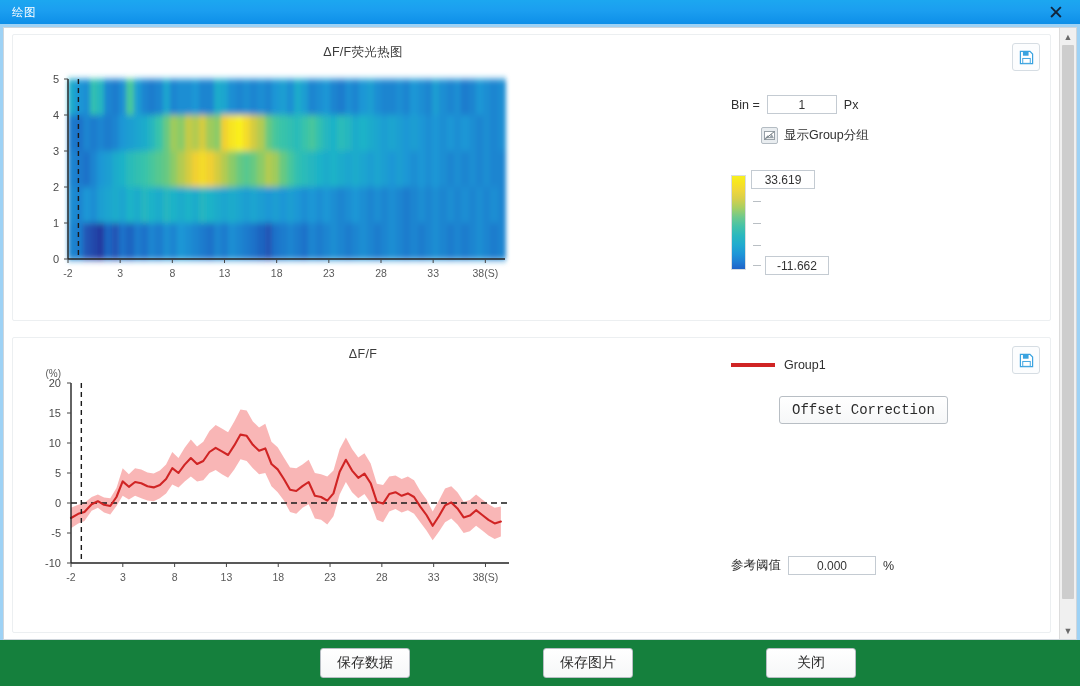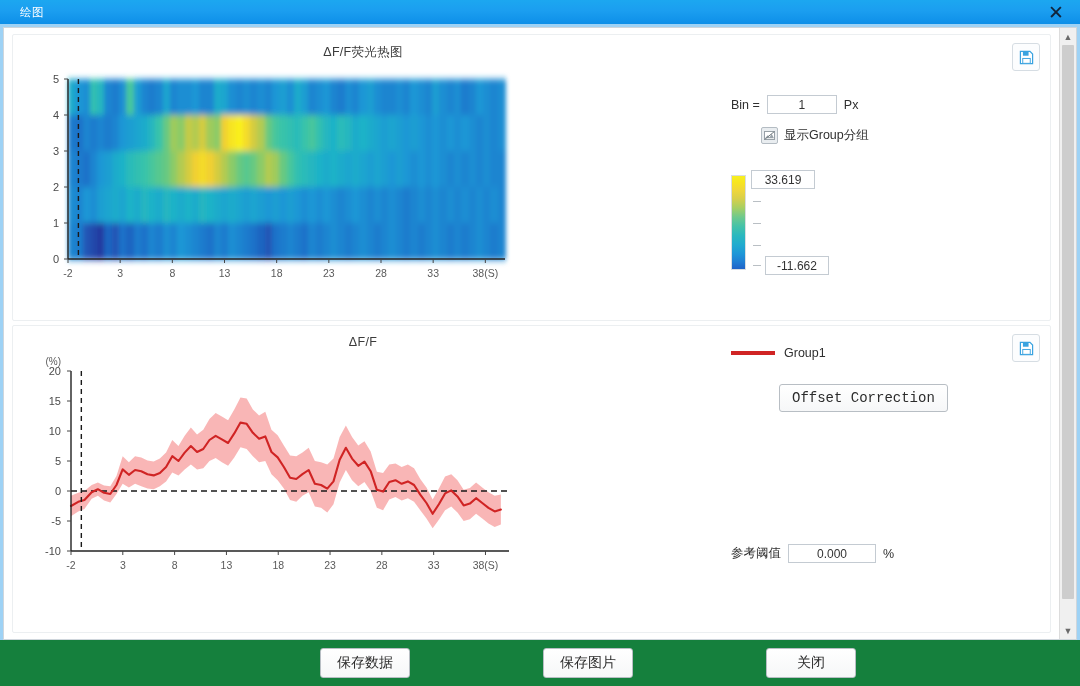--- a/index.html
+++ b/index.html
@@ -16,21 +16,21 @@
     display: flex;
     flex-direction: column;
   }
 
   
   .titlebar {
     height: 24px;
     background: linear-gradient(to bottom, #1ca7f0 0%, #1b9ef0 45%, #0d8fe8 100%);
     display: flex;
     align-items: center;
-    padding: 0 0 0 20px;
+    padding: 0 0 0 12px;
     flex: none;
     position: relative;
   }
   .titlebar-text {
     color: #ffffff;
     font-size: 11.5px;
     letter-spacing: .5px;
   }
   .close-btn {
     position: absolute;
@@ -63,21 +63,21 @@
     position: relative;
     display: flex;
     min-height: 0;
   }
   .panels {
     flex: 1;
     padding: 6px 8px 6px 8px;
     box-sizing: border-box;
     display: flex;
     flex-direction: column;
-    gap: 4px;
+    gap: 16px;
     min-width: 0;
   }
   .panel {
     background: #ffffff;
     border: 1px solid #eceff1;
     border-radius: 2px;
     position: relative;
     box-sizing: border-box;
     display: flex;
   }

